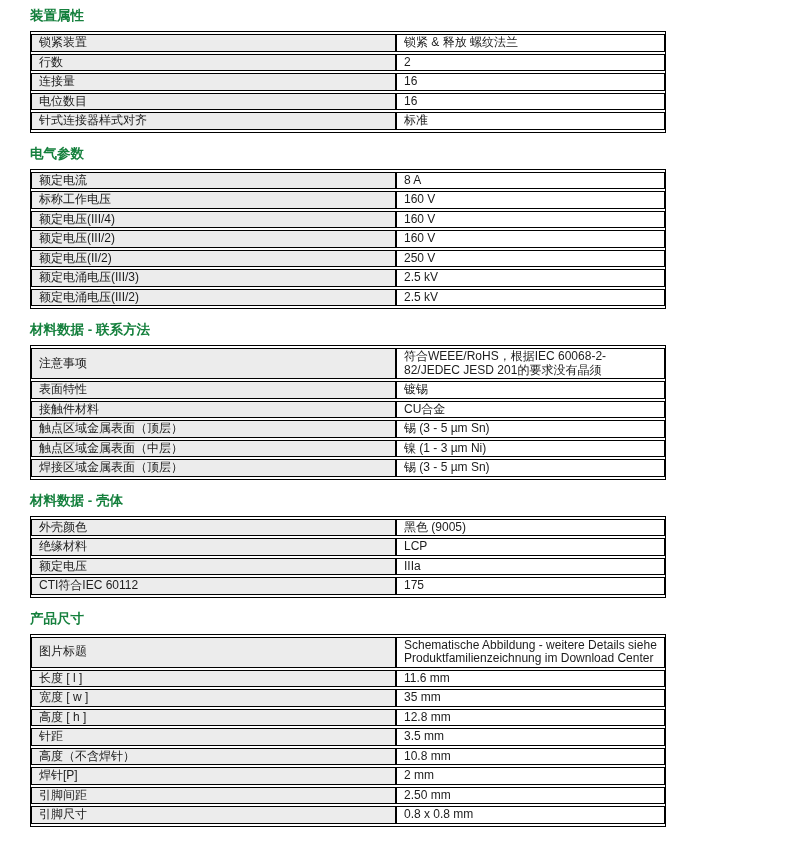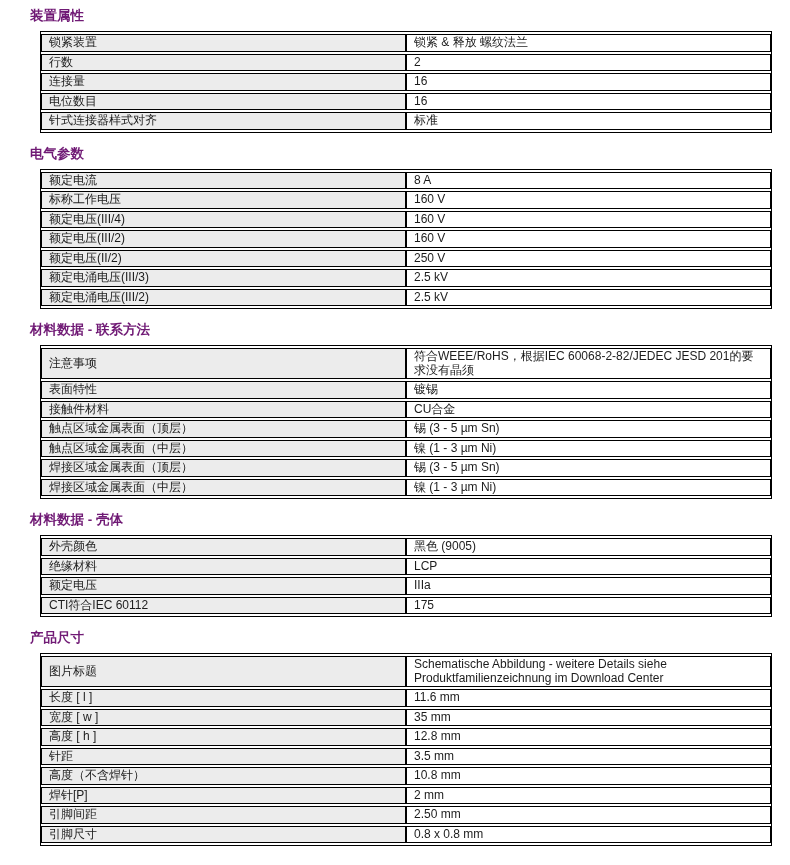--- a/index.html
+++ b/index.html
@@ -14,32 +14,31 @@
     overflow: hidden;
     padding: 6px 24px 0 30px;
     font-family: "Liberation Sans", "DejaVu Sans", sans-serif;
     color: #1c1c1c;
   }
   .section-title {
     font-size: 13.5px;
     font-weight: bold;
     line-height: 17px;
     margin: 12px 0 7px 0;
-    color: #701a75;
+    color: #15803d;
   }
   .section:first-child .section-title {
     margin-top: 1px;
   }
   table.spec-table {
     border-collapse: separate;
     border-spacing: 0 2px;
-    width: 732px;
+    width: 636px;
     table-layout: fixed;
     border: 1px solid #000000;
-    margin-left: 10px;
   }
   td {
     border: 1px solid #000000;
     padding: 1px 7px;
     font-size: 12px;
     line-height: 13.5px;
     vertical-align: middle;
     overflow: hidden;
   }
   td.label-cell {
@@ -156,24 +155,20 @@
   <tr>
     <td class="label-cell">触点区域金属表面（中层）</td>
     <td class="value-cell">镍 (1 - 3 µm Ni)</td>
   </tr>
 
   <tr>
     <td class="label-cell">焊接区域金属表面（顶层）</td>
     <td class="value-cell">锡 (3 - 5 µm Sn)</td>
   </tr>
 
-  <tr>
-    <td class="label-cell">焊接区域金属表面（中层）</td>
-    <td class="value-cell">镍 (1 - 3 µm Ni)</td>
-  </tr>
 </tbody>
     </table>
   </section>
 
   <section class="section">
     <h2 class="section-title">材料数据 - 壳体</h2>
     <table class="spec-table">
       <tbody>
   <tr>
     <td class="label-cell">外壳颜色</td>

